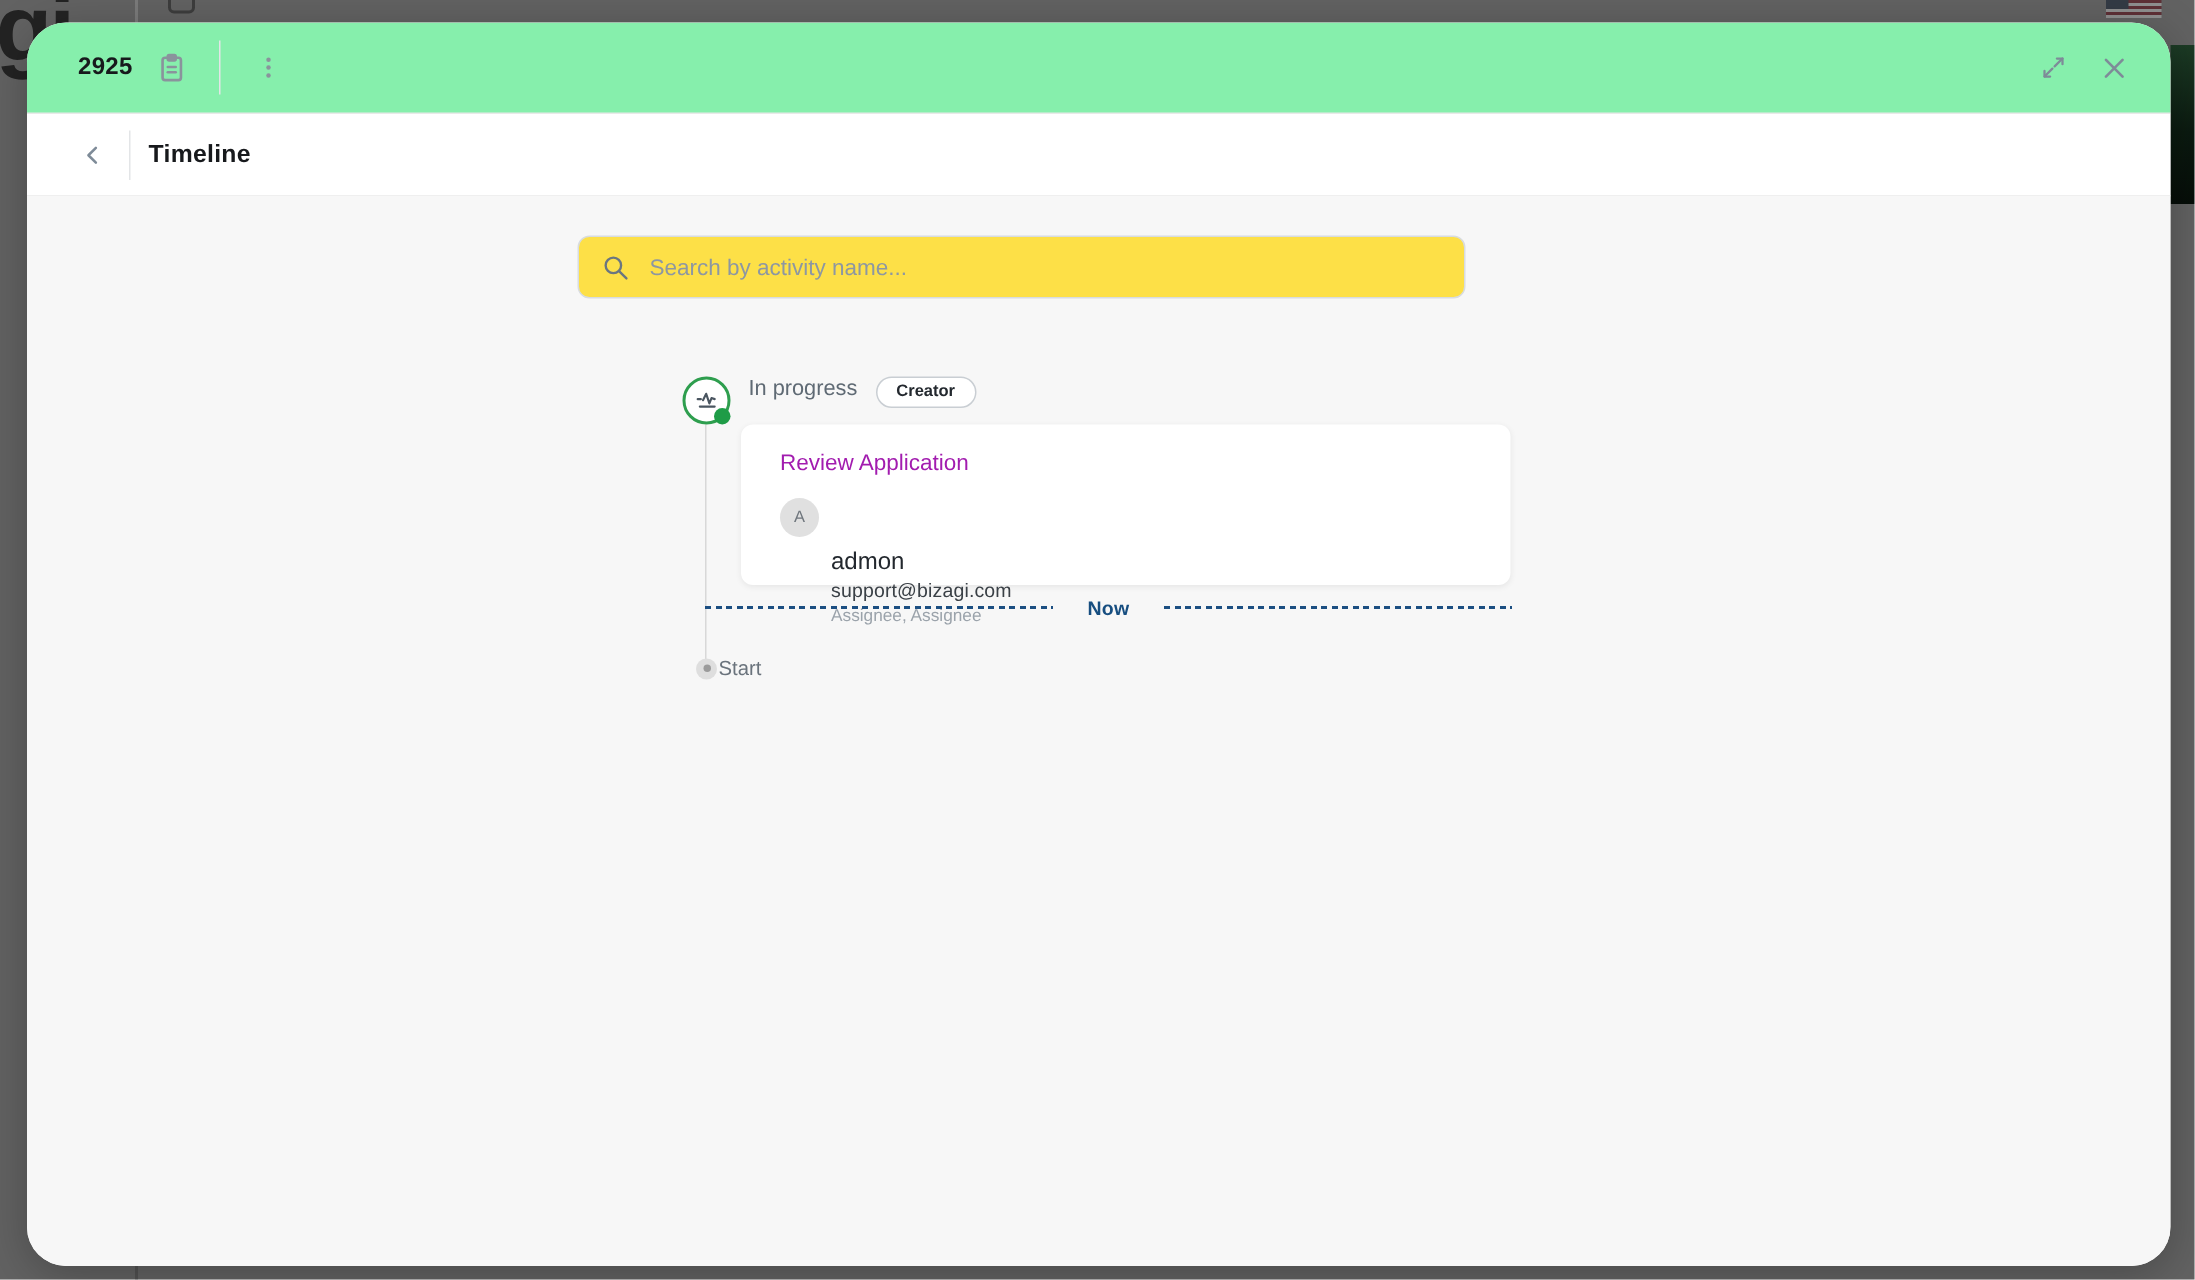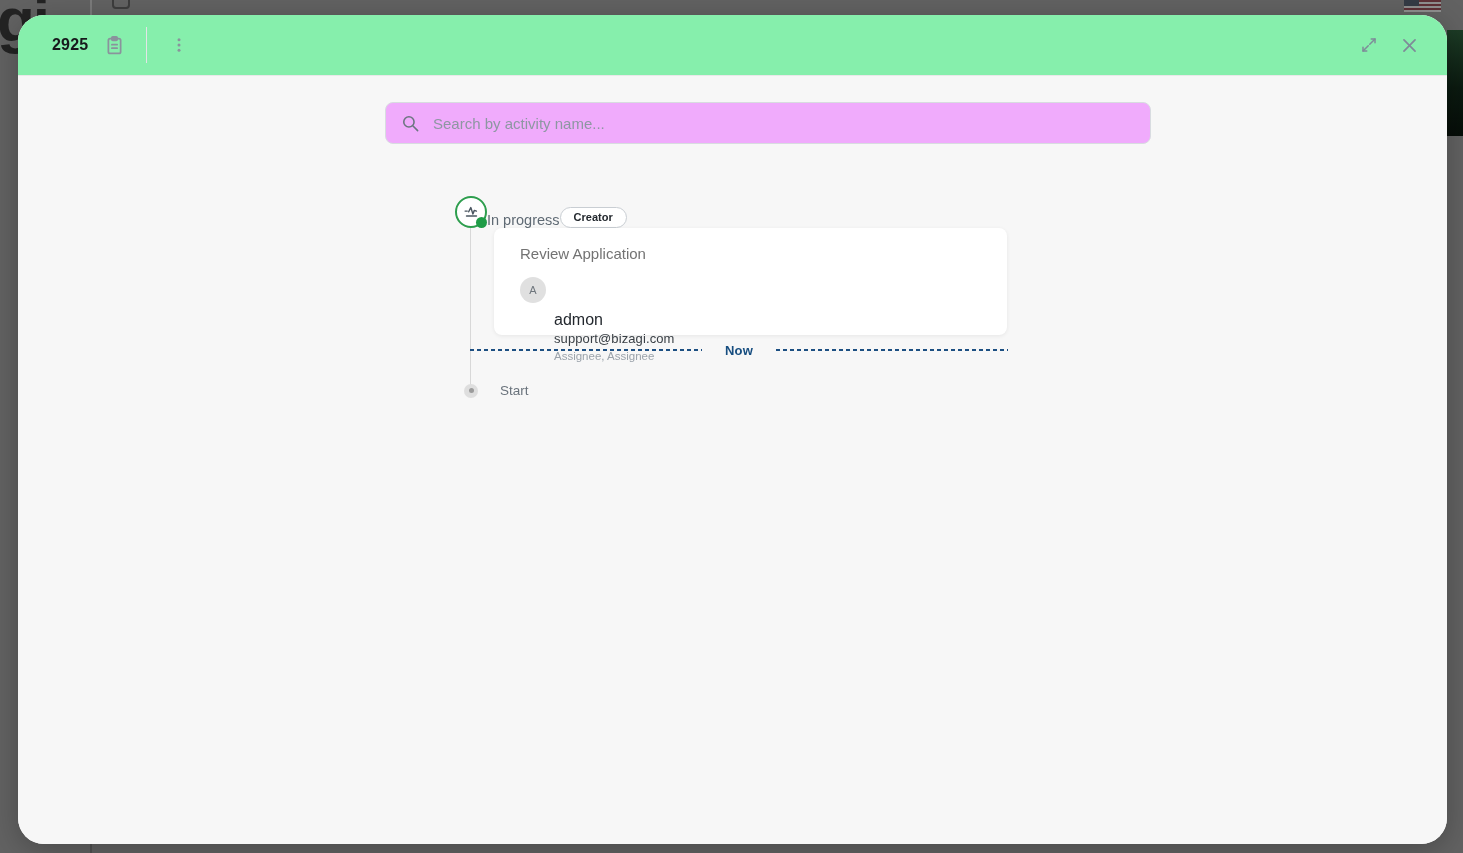--- a/index.html
+++ b/index.html
@@ -57,55 +57,55 @@
     height:55px; flex:0 0 55px; display:flex; align-items:center;
     padding:0 24px 0 30px; border-bottom:1px solid #efefef; background:#fff;
   }
   .sub-divider { width:1px; height:33px; background:#e3e5e7; margin:0 12px 0 10px; }
   .subheader-title { font-size:16.5px; font-weight:700; color:#17191c; letter-spacing:.2px; }
 
   .modal-body { flex:1; background:#f7f7f7; position:relative; }
 
   
   .search-bar {
-    position:absolute; left:367px; top:26px; width:766px; height:42px;
-    background:#f0abfc; border:1px solid #d8dce0; border-radius:8px;
+    position:absolute; left:367px; top:26px; width:592px; height:42px;
+    background:#fde047; border:1px solid #d8dce0; border-radius:8px;
     display:flex; align-items:center; padding:0 14px 0 15px; gap:13px;
   }
   .search-bar input {
     flex:1; border:none; outline:none; background:transparent;
     font-family:"Liberation Sans",sans-serif; font-size:15px; color:#3c454e;
   }
   .search-bar input::placeholder { color:#8d97a2; opacity:1; }
 
   
   .vline { position:absolute; left:452px; top:152px; width:1px; height:163px; background:#d8d8d8; }
 
   .event-row {
     position:absolute; left:437px; top:120px; height:32px;
-    display:flex; align-items:flex-end; 
+    display:flex; align-items:flex-start; gap:12px;
   }
   .node-circle {
     position:relative; width:32px; height:32px; border-radius:50%;
     border:2px solid #2e9e4e; background:#fff;
     display:flex; align-items:center; justify-content:center; flex:0 0 32px;
   }
   .node-dot { position:absolute; right:-2px; bottom:-2px; width:11px; height:11px; border-radius:50%; background:#1f9c47; }
   .event-status { font-size:14.5px; color:#5f6a74; margin-left:0; }
   .event-badge {
     font-size:11px; font-weight:700; color:#23282e; background:#fff;
     border:1px solid #c9ced3; border-radius:12px; padding:4px 13px; line-height:1;
   }
 
   .activity-card {
     position:absolute; left:476px; top:152px; width:513px; height:107px;
     background:#fff; border-radius:8px; box-shadow:0 1px 4px rgba(0,0,0,.07);
     padding:17px 26px 0 26px; cursor:pointer;
   }
-  .card-title { font-size:15px; color:#737373; }
+  .card-title { font-size:15px; color:#a21caf; }
   .user-row { display:flex; margin-top:13px; gap:8px; }
   .avatar {
     width:26px; height:26px; border-radius:50%; background:#e0e0e0; flex:0 0 26px;
     display:flex; align-items:center; justify-content:center;
     font-size:11px; color:#6f767d; margin-top:2px;
   }
   .user-name { font-size:16px; font-weight:500; color:#23282e; line-height:1.15;margin-top:36px; }
   .user-email { font-size:13px; font-weight:400; color:#3a4046; margin-top:2px; letter-spacing:.1px; }
   .user-roles { font-size:11.5px; color:#9ba3ab; margin-top:4px; }
 
@@ -113,21 +113,21 @@
     position:absolute; left:452px; top:266px; width:538px; height:16px;
     display:flex; align-items:center; gap:23px;justify-content:center;
   }
   .now-dash { flex:1; height:2px;
     background:repeating-linear-gradient(90deg,#1c4f82 0 4px,transparent 4px 7px);
   }
   .now-label { font-size:13px; font-weight:700; color:#174e80; letter-spacing:.2px; }
 
   .start-row {
     position:absolute; left:446px; top:307px; height:15px;
-    display:flex; align-items:center; gap:22px;
+    display:flex; align-items:center; gap:1px;
   }
   .start-dot {
     width:14px; height:14px; border-radius:50%; background:#dedede; flex:0 0 14px;
     display:flex; align-items:center; justify-content:center;
   }
   .start-dot::after { content:""; width:5px; height:5px; border-radius:50%; background:#9b9b9b; }
   .start-label { font-size:13.5px; color:#6a737c; }
 
   svg { display:block; }
 </style>
@@ -185,20 +185,31 @@
     <button class="icon-btn hdr-close">
       <span>
         <svg width="19" height="19" viewBox="0 0 24 24" fill="none" stroke="#7e8b98" stroke-width="2.2" stroke-linecap="round">
           <line x1="5" y1="5" x2="19" y2="19"></line>
           <line x1="19" y1="5" x2="5" y2="19"></line>
         </svg>
       </span>
     </button>
   </div>
 
+  <div class="modal-subheader">
+    <button class="icon-btn">
+      <span>
+        <svg width="17" height="17" viewBox="0 0 24 24" fill="none" stroke="#7e8b98" stroke-width="2.4" stroke-linecap="round" stroke-linejoin="round">
+          <polyline points="14,5 7,12 14,19"></polyline>
+        </svg>
+      </span>
+    </button>
+    <div class="sub-divider"></div>
+    <span class="subheader-title">Timeline</span>
+  </div>
 
   <div class="modal-body">
 
     <div class="search-bar">
       <span>
         <svg width="19" height="19" viewBox="0 0 24 24" fill="none" stroke="#6b7680" stroke-width="2" stroke-linecap="round">
           <circle cx="10" cy="10" r="6.5"></circle>
           <line x1="15.2" y1="15.2" x2="21" y2="21"></line>
         </svg>
       </span>

